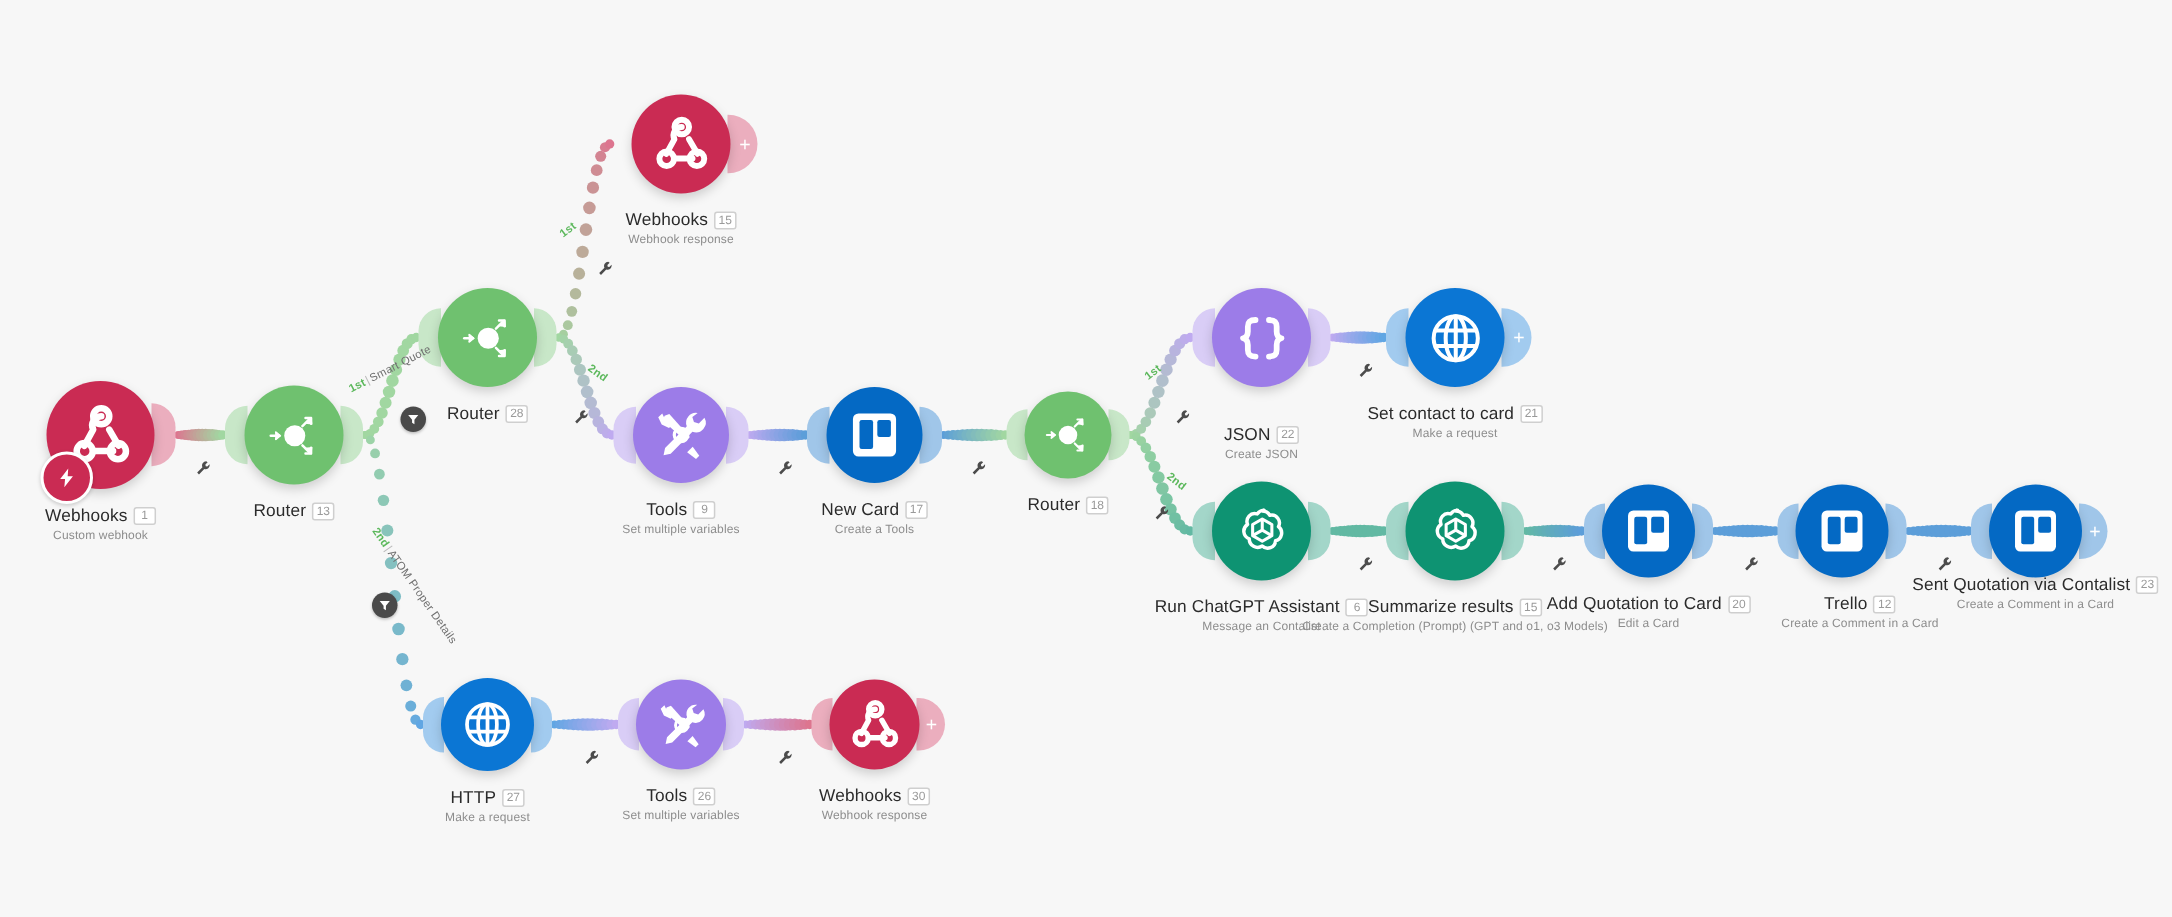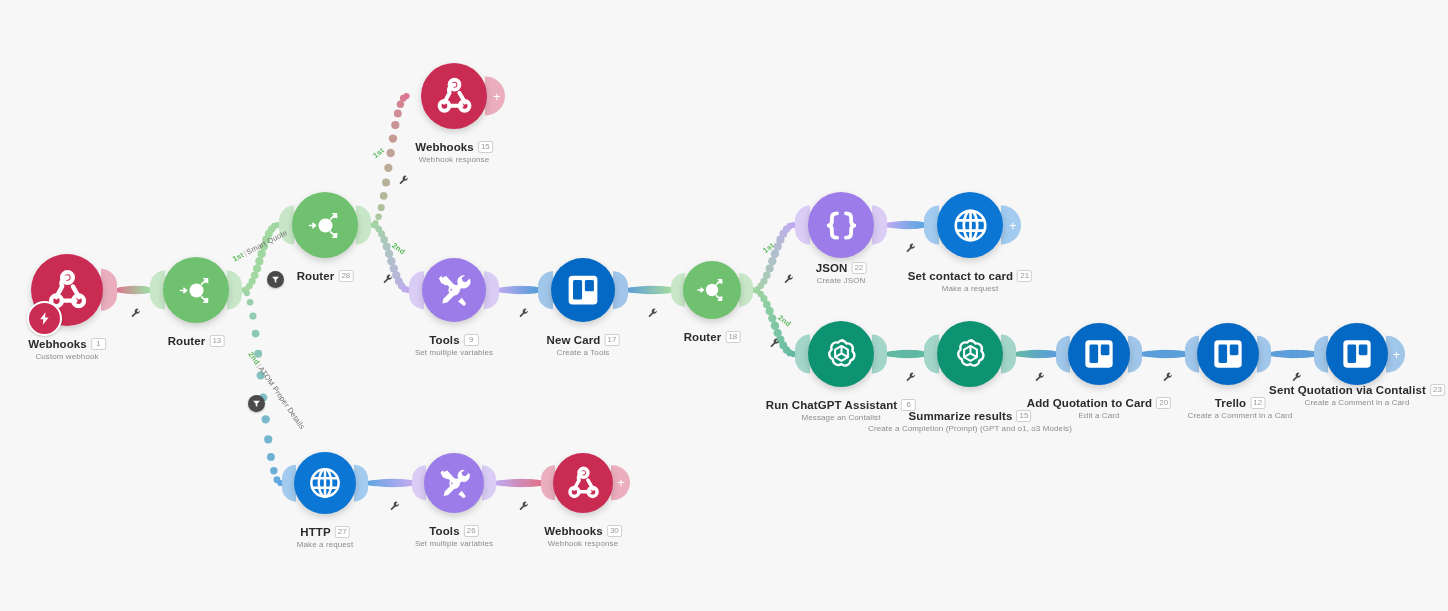--- a/index.html
+++ b/index.html
@@ -45,21 +45,21 @@
 
   
   .caption{
     position:absolute;left:50%;transform:translateX(-50%);
     text-align:center;white-space:nowrap;z-index:6;
   }
   .caption .title-row{
     display:flex;align-items:center;justify-content:center;gap:4px;
   }
   .caption .title{
-    font-size:11.5px;font-weight:bold;color:#2b2b2b;letter-spacing:.1px;
+    font-size:11.5px;font-weight:normal;color:#2b2b2b;letter-spacing:.1px;
   }
   .caption .badge{
     font-size:8px;color:#9a9a9a;border:1px solid #cfcfcf;background:#fff;
     border-radius:2px;padding:0 2px;line-height:10px;min-width:9px;
     display:inline-block;text-align:center;font-family:"Liberation Sans",sans-serif;
   }
   .caption .subtitle{
     font-size:8px;color:#8d8d8d;margin-top:2px;letter-spacing:.1px;
   }
 
@@ -530,21 +530,21 @@
         <div class="port in" style="width: 15.18px; height: 38.94px; left: -46.2px; background: rgb(217, 205, 246);"></div>
         <div class="port out" style="width: 15.18px; height: 38.94px; left: 31.02px; background: rgb(217, 205, 246);"></div>
         <div class="bubble" style="width: 66px; height: 66px; background: rgb(156, 124, 232); color: rgb(156, 124, 232);">
           <svg width="41" height="41" viewBox="0 0 64 64">
       <g fill="none" stroke="#fff" stroke-width="6" stroke-linecap="round" stroke-linejoin="round">
         <path d="M25 13c-6 0-8 2.5-8 7v5c0 4-2 6.5-5 7 3 .5 5 3 5 7v5c0 4.5 2 7 8 7"></path>
         <path d="M39 13c6 0 8 2.5 8 7v5c0 4 2 6.5 5 7-3 .5-5 3-5 7v5c0 4.5-2 7-8 7"></path>
       </g>
     </svg>
         </div>
-        <div class="caption" style="top: 37px;">
+        <div class="caption" style="top: 59px;">
           <div class="title-row">
             <span class="title">JSON</span>
             <span class="badge">22</span>
           </div>
           <div class="subtitle">Create JSON</div>
         </div>
       </div>
       <div class="node" style="left: 970px; top: 225px;">
         <div class="port in" style="width: 15.18px; height: 38.94px; left: -46.2px; background: rgb(162, 203, 239);"></div>
         <div class="port out plus" style="width: 20.46px; height: 38.94px; left: 31.02px; background: rgb(162, 203, 239);">+</div>
@@ -586,21 +586,21 @@
         <div class="port in" style="width: 15.18px; height: 38.94px; left: -46.2px; background: rgb(163, 214, 201);"></div>
         <div class="port out" style="width: 15.18px; height: 38.94px; left: 31.02px; background: rgb(163, 214, 201);"></div>
         <div class="bubble" style="width: 66px; height: 66px; background: rgb(14, 147, 114); color: rgb(14, 147, 114);">
           <svg width="41" height="41" viewBox="0 0 64 64">
       <path fill="none" stroke="#fff" stroke-width="3.6" stroke-linejoin="round" d="
         M32 10.5c3.4 0 6.3 1.8 7.9 4.4 3-.7 6.3.3 8.3 3 2 2.7 2.1 6.1.7 8.8 2.4 1.9 3.8 5 3.1 8.3-.7 3.3-3.2 5.7-6.2 6.4-.2 3.1-2.1 6-5.2 7.2-3.1 1.2-6.4.4-8.6-1.7-2.6 1.7-6 2-9 .3-3-1.7-4.6-4.8-4.5-7.9-2.9-1-5.2-3.6-5.6-6.9-.4-3.3 1.2-6.3 3.8-8-1.1-2.9-.7-6.2 1.5-8.7 2.2-2.5 5.6-3.2 8.5-2.2 1.7-2.4 4.5-4 7.3-4z"></path>
       <path fill="none" stroke="#fff" stroke-width="3.2" stroke-linejoin="round" d="M22 24.5l10-5.8 10 5.8v11.6l-10 5.8-10-5.8z"></path>
       <path fill="none" stroke="#fff" stroke-width="3.2" d="M32 18.7v11.6M32 30.3l10 5.8M32 30.3l-10 5.8"></path>
     </svg>
         </div>
-        <div class="caption" style="top: 56px;">
+        <div class="caption" style="top: 45px;">
           <div class="title-row">
             <span class="title">Summarize results</span>
             <span class="badge">15</span>
           </div>
           <div class="subtitle">Create a Completion (Prompt) (GPT and o1, o3 Models)</div>
         </div>
       </div>
       <div class="node" style="left: 1099px; top: 354px;">
         <div class="port in" style="width: 14.26px; height: 36.58px; left: -43.4px; background: rgb(160, 198, 233);"></div>
         <div class="port out" style="width: 14.26px; height: 36.58px; left: 29.14px; background: rgb(160, 198, 233);"></div>

